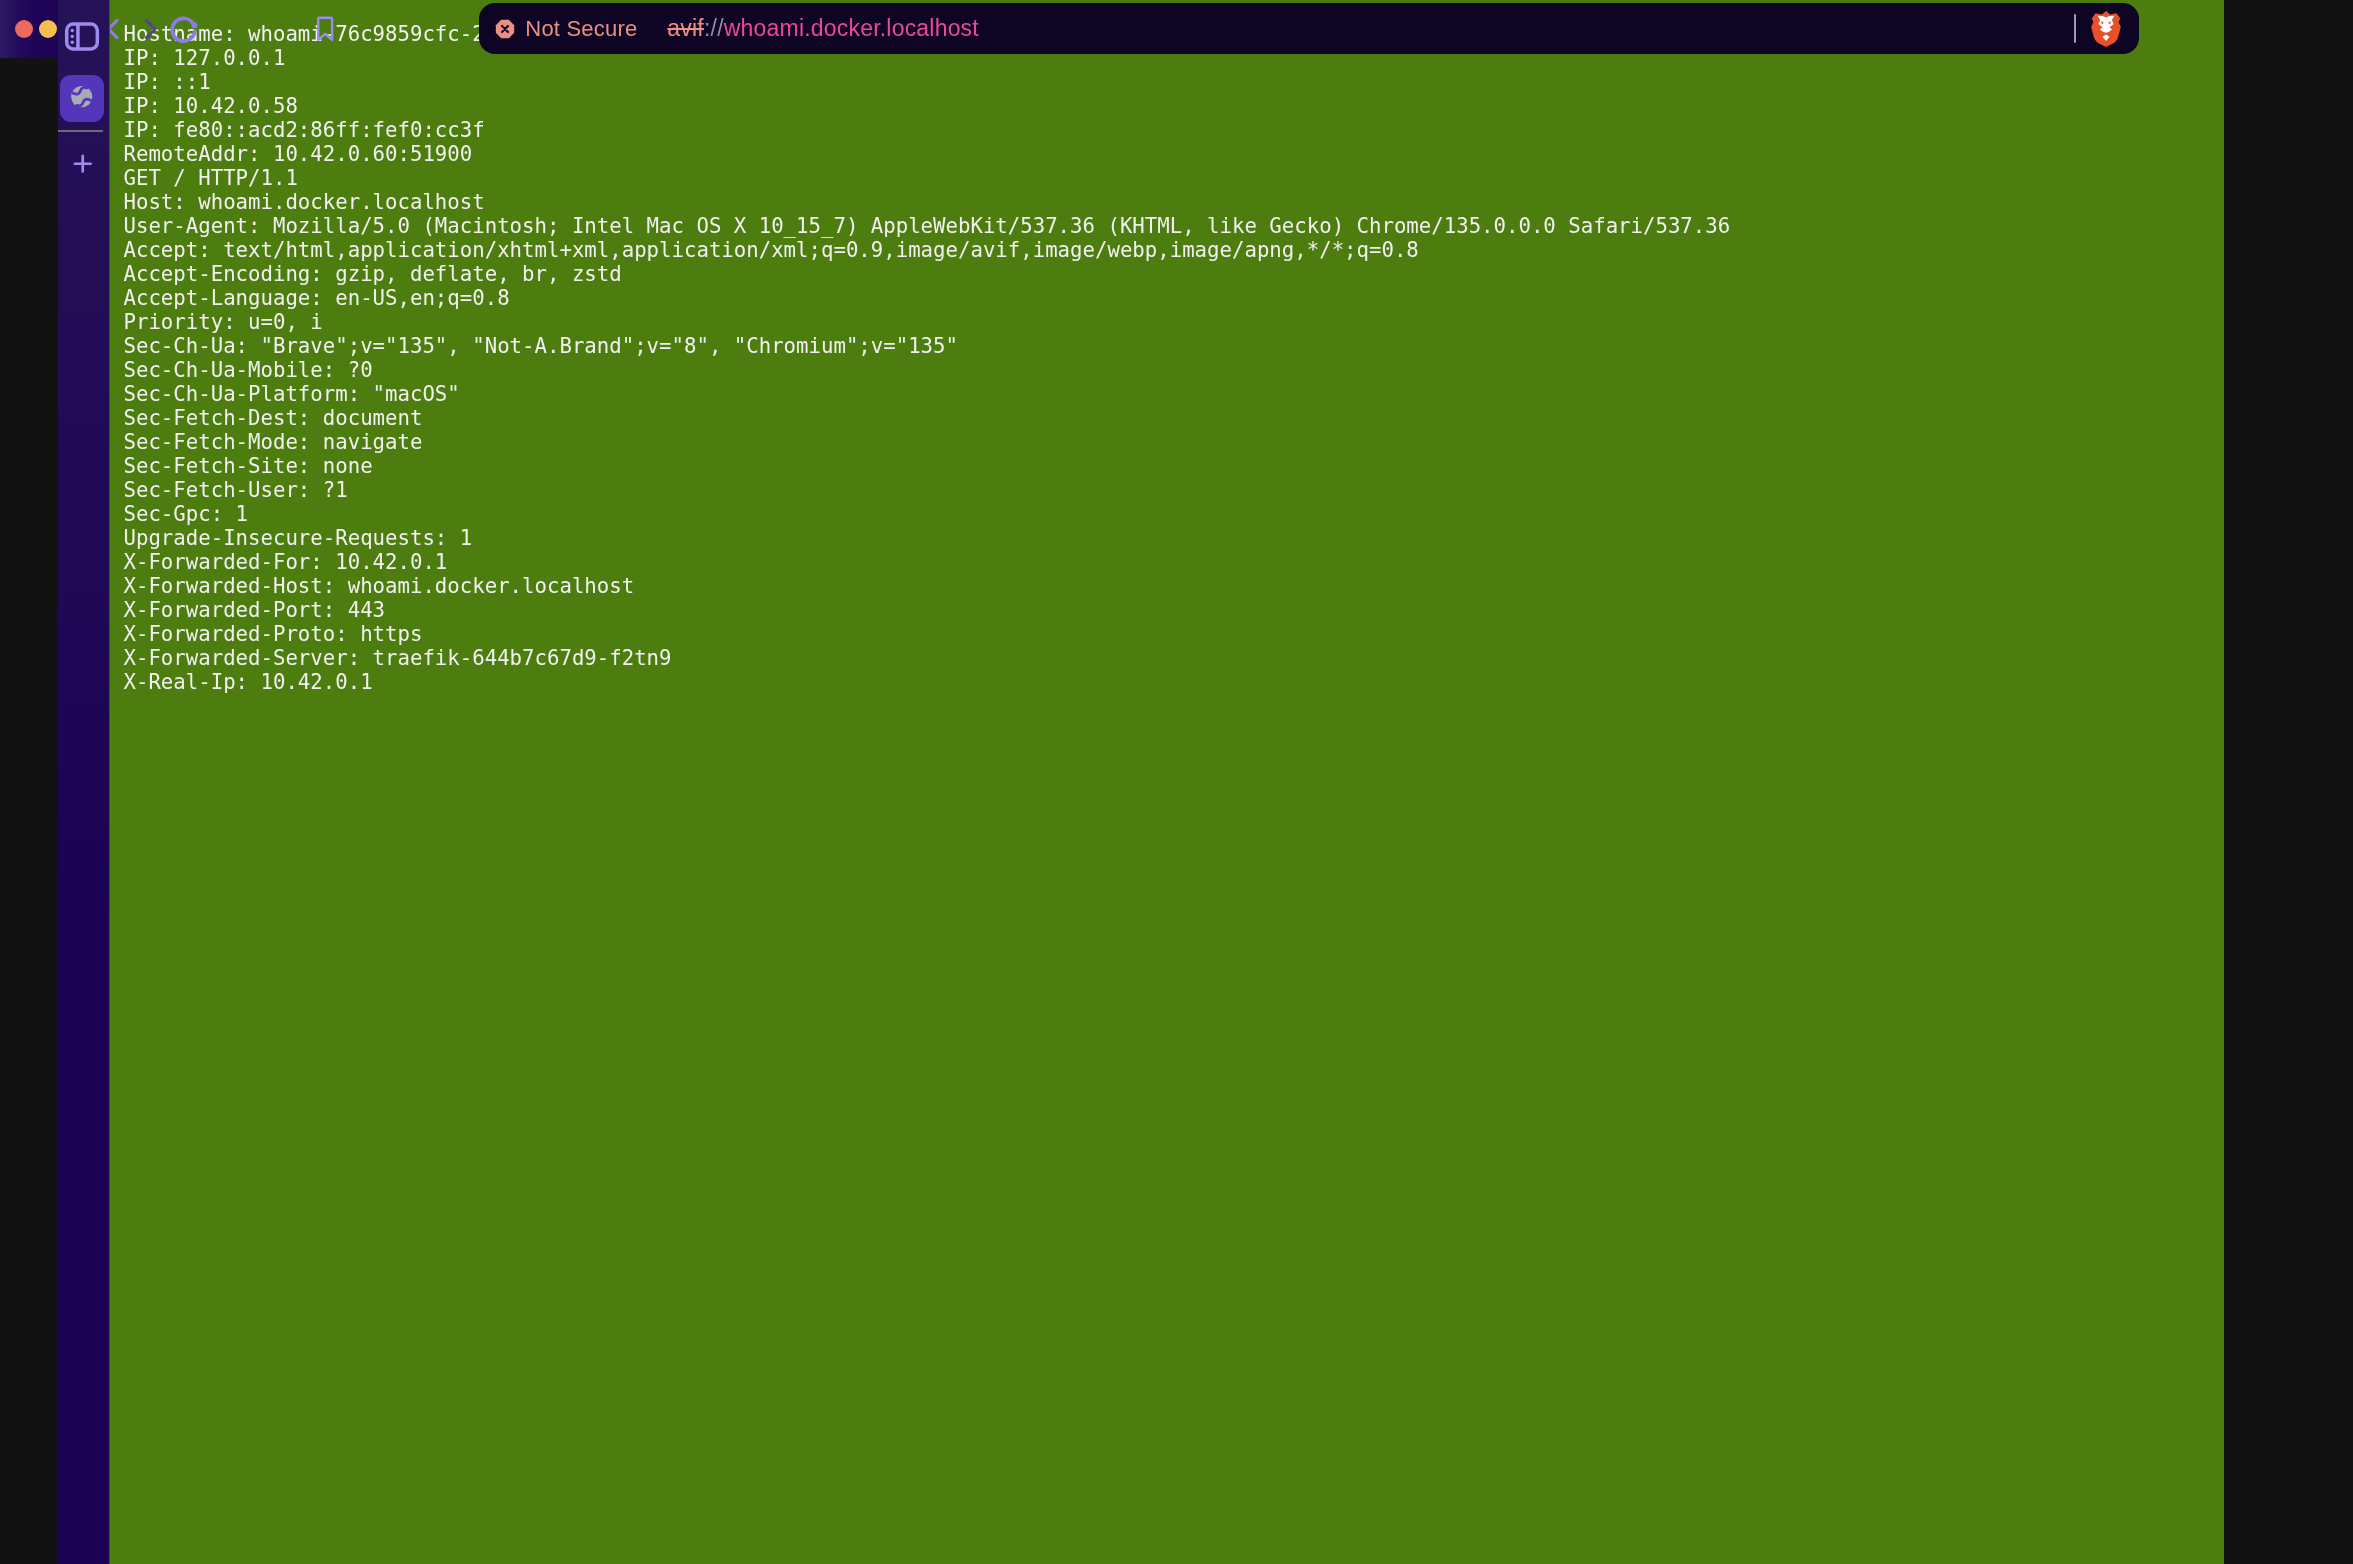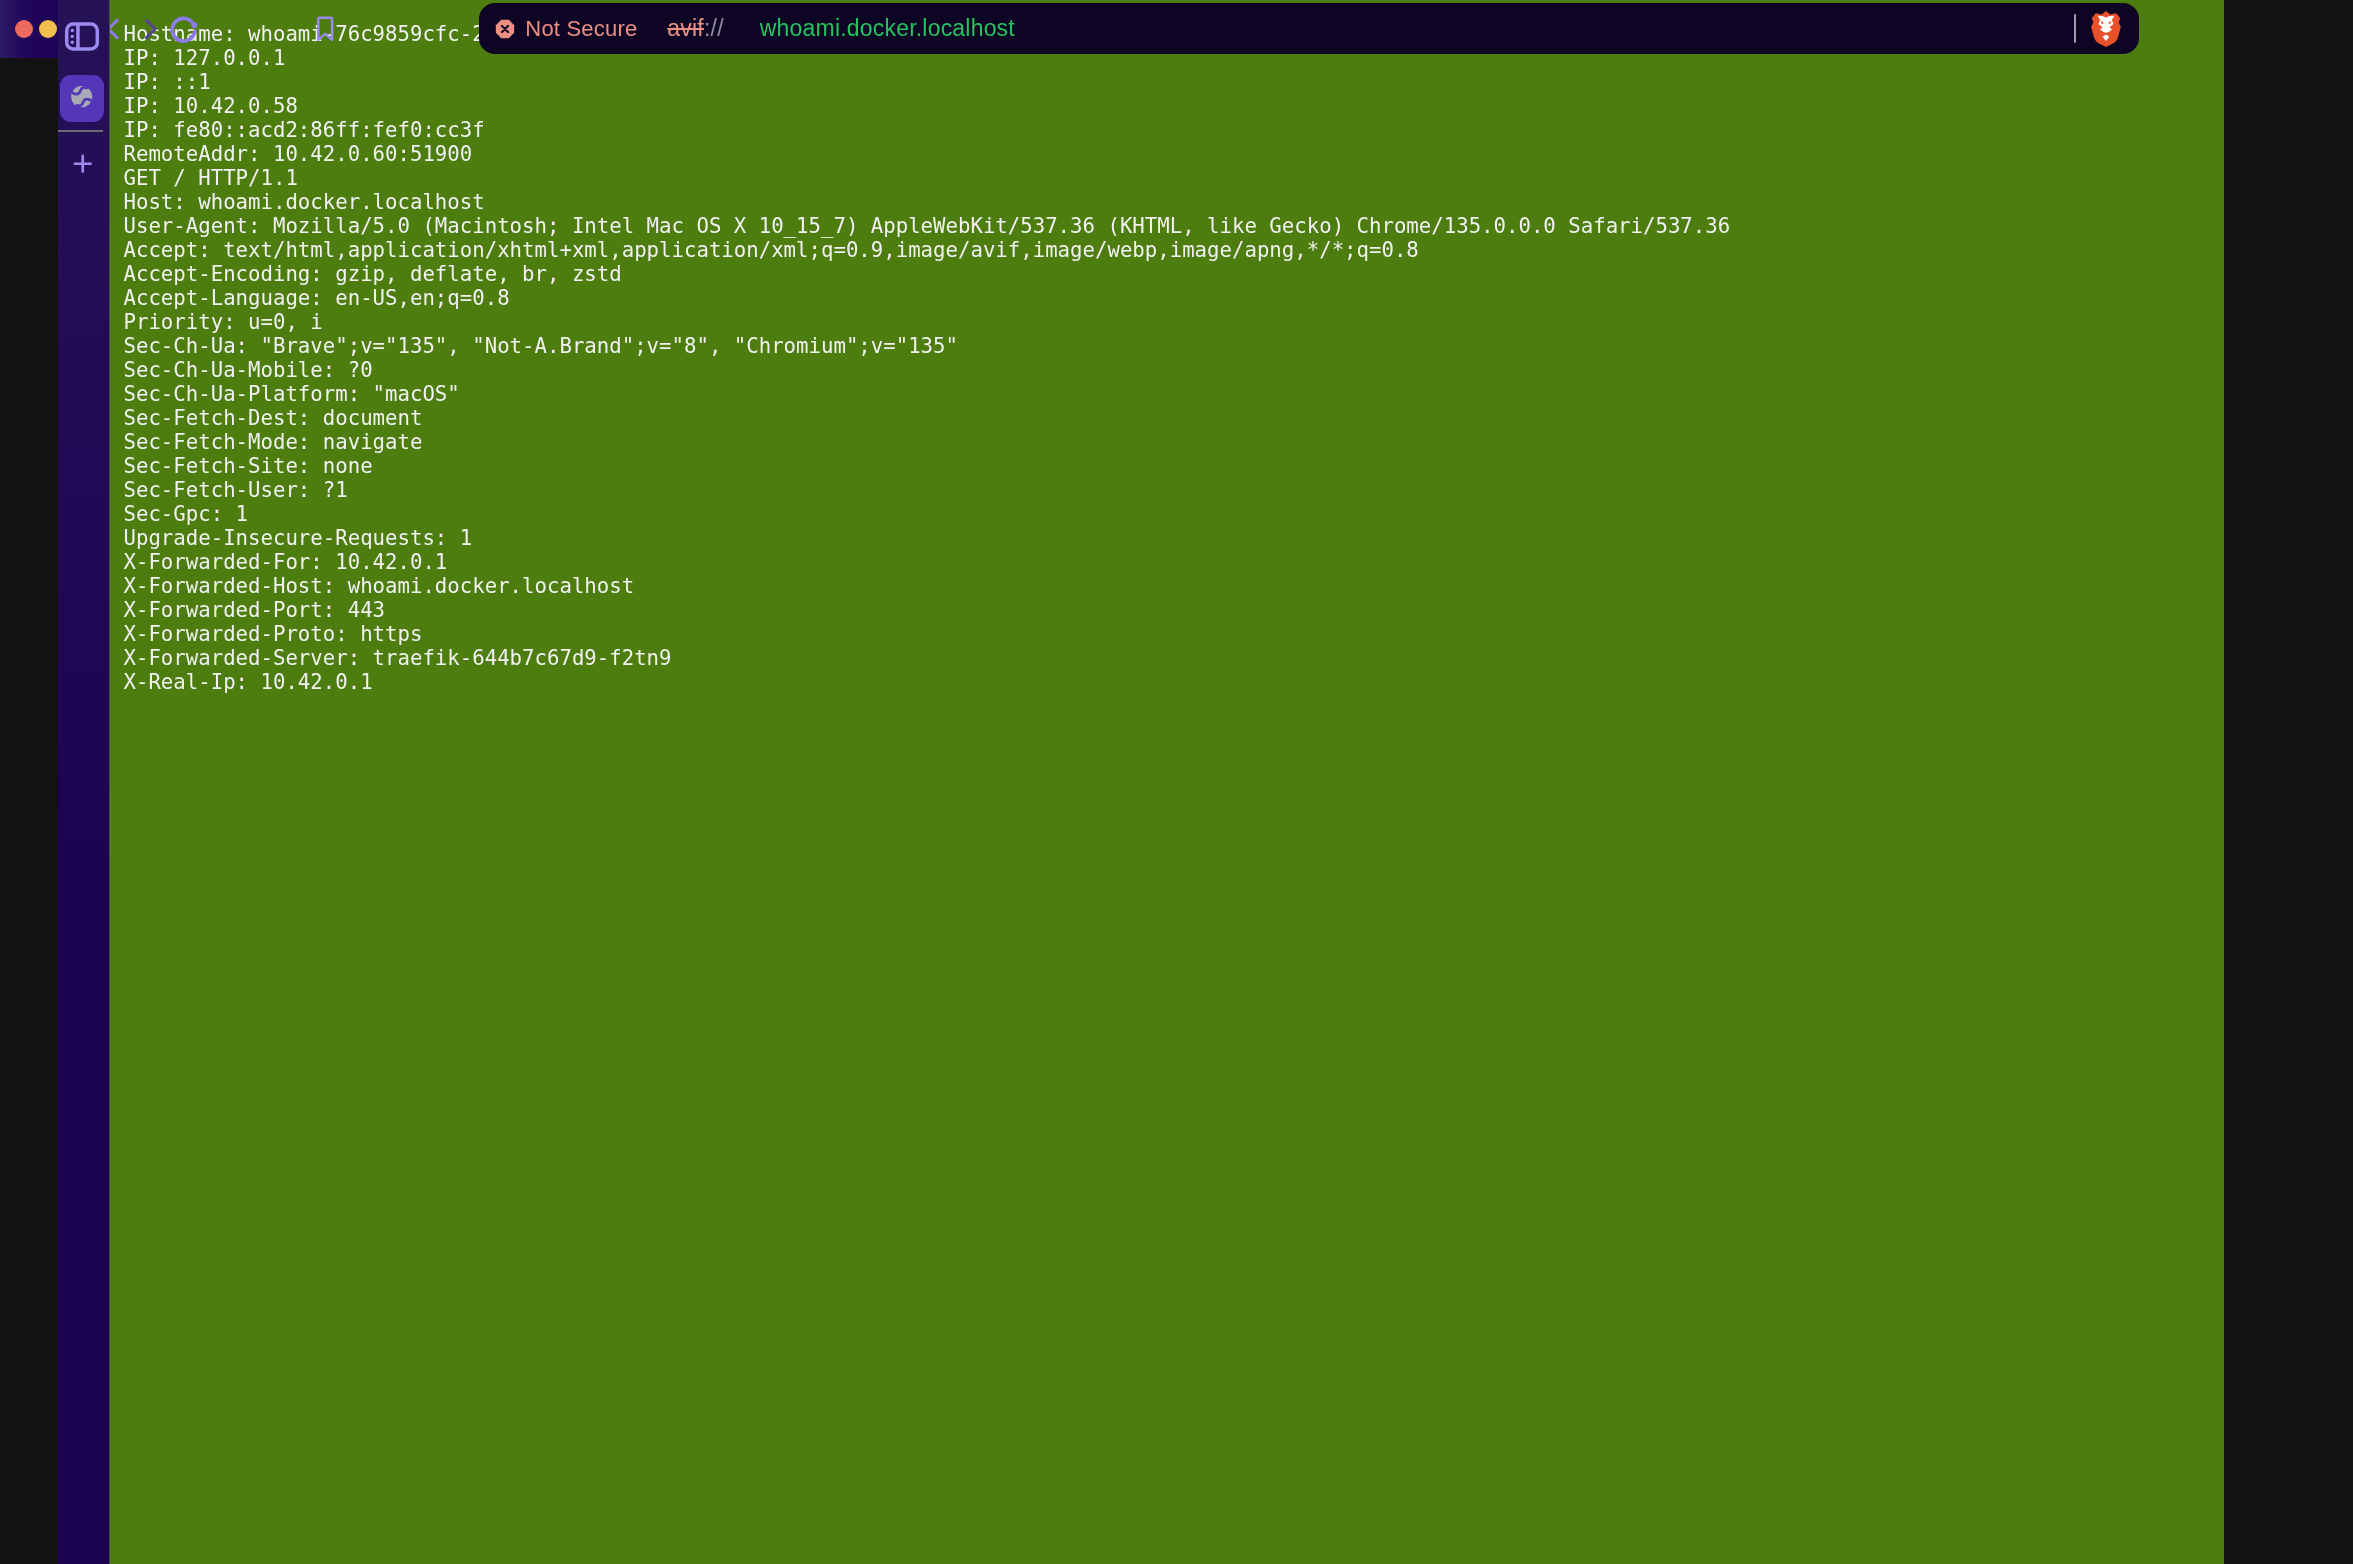--- a/index.html
+++ b/index.html
@@ -20,21 +20,21 @@
   .btn-reload{left:169px;top:15px;}
   .btn-bookmark{left:316px;top:16px;}
 
   .addressbar{position:absolute;left:479px;top:3.2px;width:1660px;height:51px;border-radius:16px;
     background:#0e0423;display:flex;align-items:center;padding:0 17.5px 0 16px;cursor:text;}
   .octagon{flex:0 0 auto;line-height:0;margin-right:10.3px;}
   .notsecure{color:#ec8f83;font-size:22px;letter-spacing:0.2px;margin-right:30px;white-space:nowrap;}
   .url{font-size:23px;white-space:nowrap;letter-spacing:0.2px;}
   .url .scheme{color:#ec8f83;text-decoration:line-through;text-decoration-thickness:2px;}
   .url .sep{color:#8e8e9d;}
-  .url .host{color:#22c55e;margin-left:36px;}
+  .url .host{color:#ec4899;}
   .bar-right{margin-left:auto;display:flex;align-items:center;}
   .bar-divider{width:2.4px;height:29px;background:#9d9daa;border-radius:1.6px;margin-right:13.5px;}
   .lion{line-height:0;cursor:pointer;}
 
   
   .main{flex:1;display:flex;min-height:0;}
   .sidebar{flex:0 0 52px;width:52px;border-right:1.6px solid #4a4a4c;position:relative;
     background:linear-gradient(#261257,#1b0253 60%,#1b0253);}
   .sb-toggle{position:absolute;left:6.4px;top:21.5px;background:none;border:none;padding:0;line-height:0;cursor:pointer;}
   .sb-tab{position:absolute;left:1.6px;top:75px;width:44px;height:47px;border-radius:11px;background:#5436b8;

